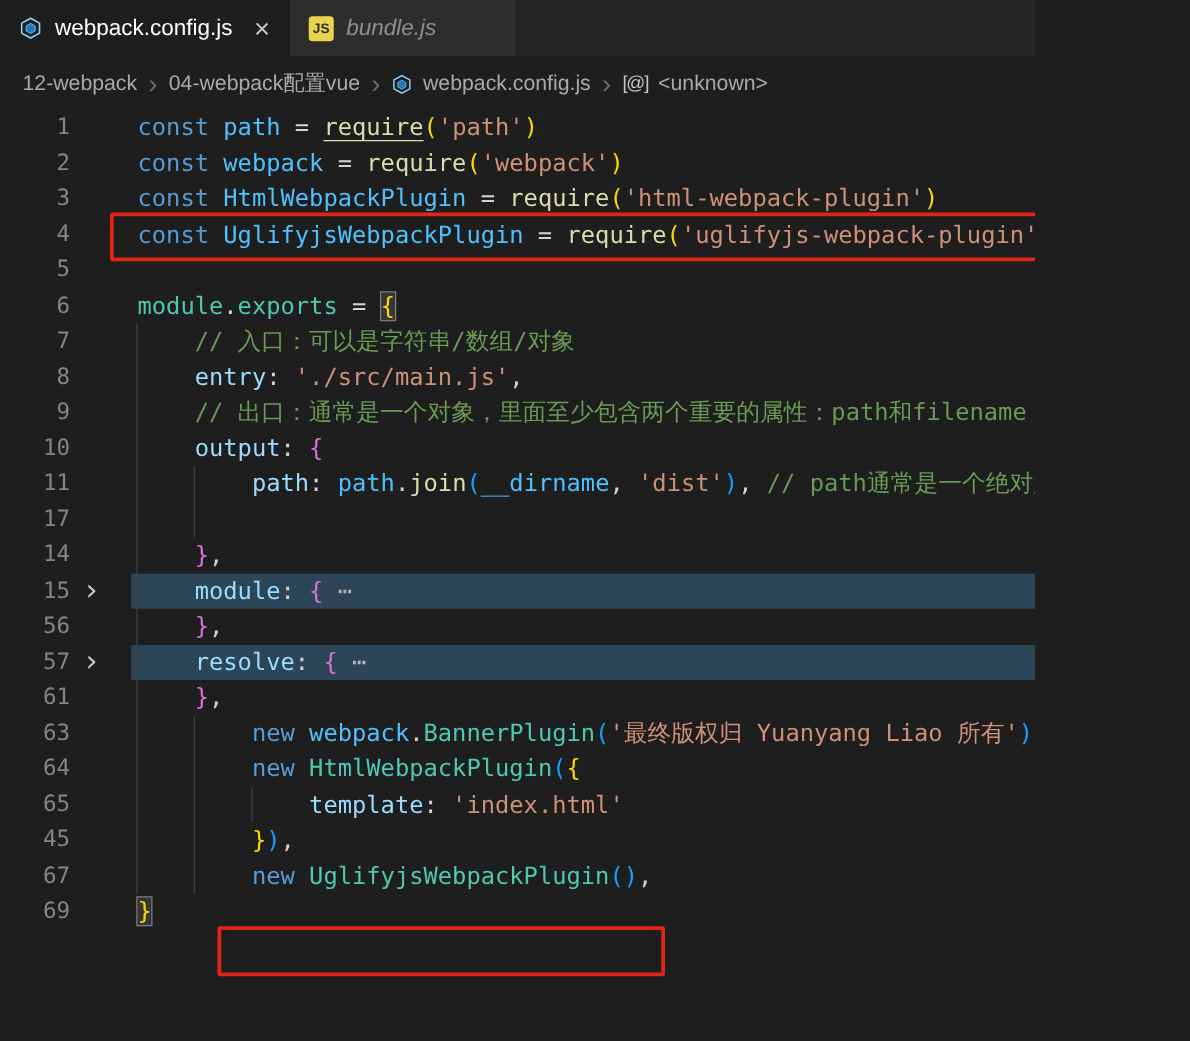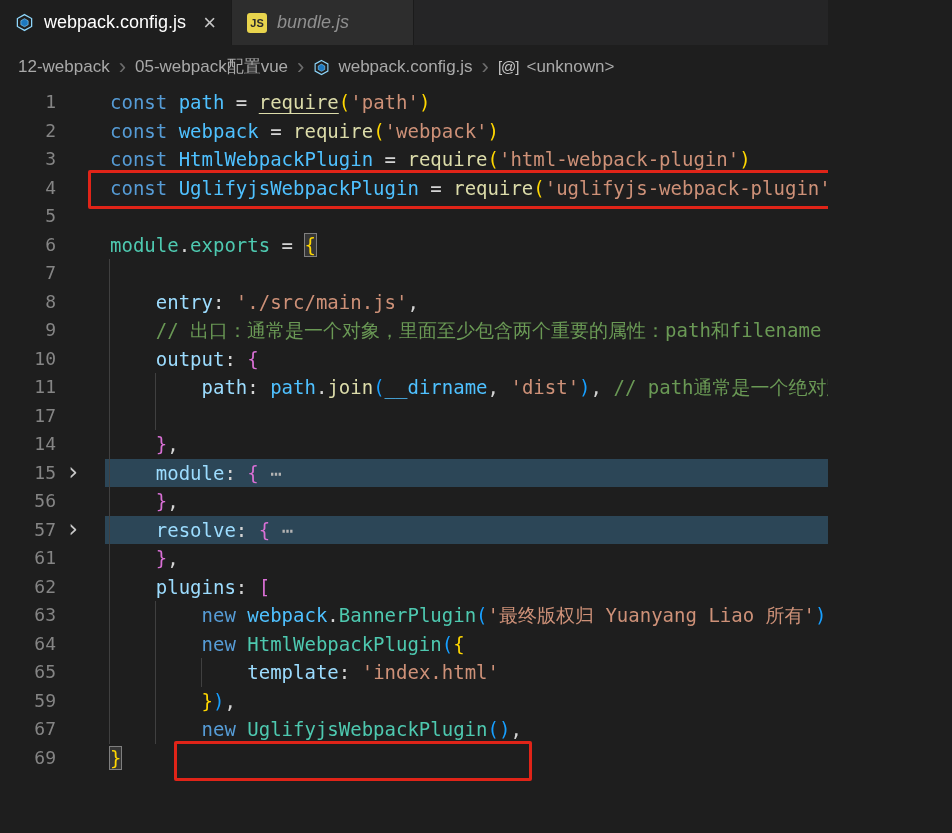--- a/index.html
+++ b/index.html
@@ -71,56 +71,55 @@
     </div>
     <div class="tab inactive">
       <span class="js-badge">JS</span>
       <span class="tab-label">bundle.js</span>
     </div>
   </div>
 
   <div class="breadcrumb">
     <span class="crumb">12-webpack</span>
     <span class="crumb-sep">›</span>
-    <span class="crumb">05-webpack配置vue</span>
+    <span class="crumb">04-webpack配置vue</span>
     <span class="crumb-sep">›</span>
     <span>
       <svg width="17" height="17" viewBox="0 0 24 24" style="margin-top:2px">
         <path d="M12 2 21 7v10l-9 5-9-5V7Z" fill="none" stroke="#8ED6FB" stroke-width="1.6"></path>
         <path d="M12 7.2 16.6 9.8v5L12 17.4 7.4 14.8v-5Z" fill="#1C78C0" stroke="#8ED6FB" stroke-width="0.8"></path>
       </svg>
     </span>
     <span class="crumb">webpack.config.js</span>
     <span class="crumb-sep">›</span>
     <span class="symbol-unknown">[@]</span>
     <span class="crumb">&lt;unknown&gt;</span>
   </div>
 
   <div class="code">
       <div class="code-line"><span class="ln-num">1</span><span class="fold-col"></span><span class="line-content"><span class="tk-kw">const </span><span class="tk-var">path</span><span class="tk-op"> = </span><span class="tk-fnu">require</span><span class="tk-b1">(</span><span class="tk-str">'path'</span><span class="tk-b1">)</span></span></div>
       <div class="code-line"><span class="ln-num">2</span><span class="fold-col"></span><span class="line-content"><span class="tk-kw">const </span><span class="tk-var">webpack</span><span class="tk-op"> = </span><span class="tk-fn">require</span><span class="tk-b1">(</span><span class="tk-str">'webpack'</span><span class="tk-b1">)</span></span></div>
       <div class="code-line"><span class="ln-num">3</span><span class="fold-col"></span><span class="line-content"><span class="tk-kw">const </span><span class="tk-var">HtmlWebpackPlugin</span><span class="tk-op"> = </span><span class="tk-fn">require</span><span class="tk-b1">(</span><span class="tk-str">'html-webpack-plugin'</span><span class="tk-b1">)</span></span></div>
       <div class="code-line"><span class="ln-num">4</span><span class="fold-col"></span><span class="line-content"><span class="tk-kw">const </span><span class="tk-var">UglifyjsWebpackPlugin</span><span class="tk-op"> = </span><span class="tk-fn">require</span><span class="tk-b1">(</span><span class="tk-str">'uglifyjs-webpack-plugin'</span><span class="tk-b1">)</span></span></div>
       <div class="code-line"><span class="ln-num">5</span><span class="fold-col"></span><span class="line-content"></span></div>
       <div class="code-line"><span class="ln-num">6</span><span class="fold-col"></span><span class="line-content"><span class="tk-cls">module</span><span class="tk-pun">.</span><span class="tk-cls">exports</span><span class="tk-op"> = </span><span class="tk-b1m">{</span></span></div>
-      <div class="code-line"><span class="ln-num">7</span><span class="fold-col"></span><span class="line-content"><i class="guide" style="left: 4px;"></i><span class="tk-ws">    </span></span></div>
+      <div class="code-line"><span class="ln-num">7</span><span class="fold-col"></span><span class="line-content"><i class="guide" style="left: 4px;"></i><span class="tk-ws">    </span><span class="tk-cm">// 入口：可以是字符串/数组/对象</span></span></div>
       <div class="code-line"><span class="ln-num">8</span><span class="fold-col"></span><span class="line-content"><i class="guide" style="left: 4px;"></i><span class="tk-ws">    </span><span class="tk-prop">entry</span><span class="tk-pun">: </span><span class="tk-str">'./src/main.js'</span><span class="tk-pun">,</span></span></div>
       <div class="code-line"><span class="ln-num">9</span><span class="fold-col"></span><span class="line-content"><i class="guide" style="left: 4px;"></i><span class="tk-ws">    </span><span class="tk-cm">// 出口：通常是一个对象，里面至少包含两个重要的属性：path和filename</span></span></div>
       <div class="code-line"><span class="ln-num">10</span><span class="fold-col"></span><span class="line-content"><i class="guide" style="left: 4px;"></i><span class="tk-ws">    </span><span class="tk-prop">output</span><span class="tk-pun">: </span><span class="tk-b2">{</span></span></div>
       <div class="code-line"><span class="ln-num">11</span><span class="fold-col"></span><span class="line-content"><i class="guide" style="left: 4px;"></i><i class="guide" style="left: 49.8px;"></i><span class="tk-ws">        </span><span class="tk-prop">path</span><span class="tk-pun">: </span><span class="tk-var">path</span><span class="tk-pun">.</span><span class="tk-fn">join</span><span class="tk-b3">(</span><span class="tk-var">__dirname</span><span class="tk-pun">, </span><span class="tk-str">'dist'</span><span class="tk-b3">)</span><span class="tk-pun">, </span><span class="tk-cm">// path通常是一个绝对路径</span></span></div>
       <div class="code-line"><span class="ln-num">17</span><span class="fold-col"></span><span class="line-content"><i class="guide" style="left: 4px;"></i><i class="guide" style="left: 49.8px;"></i><span class="tk-ws">        </span></span></div>
       <div class="code-line"><span class="ln-num">14</span><span class="fold-col"></span><span class="line-content"><i class="guide" style="left: 4px;"></i><span class="tk-ws">    </span><span class="tk-b2">}</span><span class="tk-pun">,</span></span></div>
       <div class="code-line"><span class="ln-num">15</span><span class="fold-col">›</span><span class="line-content hl"><i class="guide" style="left: 4px;"></i><span class="tk-ws">    </span><span class="tk-prop">module</span><span class="tk-pun">: </span><span class="tk-b2">{</span><span class="tk-ell"> ⋯</span></span></div>
       <div class="code-line"><span class="ln-num">56</span><span class="fold-col"></span><span class="line-content"><i class="guide" style="left: 4px;"></i><span class="tk-ws">    </span><span class="tk-b2">}</span><span class="tk-pun">,</span></span></div>
       <div class="code-line"><span class="ln-num">57</span><span class="fold-col">›</span><span class="line-content hl"><i class="guide" style="left: 4px;"></i><span class="tk-ws">    </span><span class="tk-prop">resolve</span><span class="tk-pun">: </span><span class="tk-b2">{</span><span class="tk-ell"> ⋯</span></span></div>
       <div class="code-line"><span class="ln-num">61</span><span class="fold-col"></span><span class="line-content"><i class="guide" style="left: 4px;"></i><span class="tk-ws">    </span><span class="tk-b2">}</span><span class="tk-pun">,</span></span></div>
-      <div class="code-line"><span class="ln-num">62</span><span class="fold-col"></span><span class="line-content"><i class="guide" style="left: 4px;"></i><span class="tk-ws">    </span><span class="tk-prop">plugins</span><span class="tk-pun">: </span><span class="tk-b2">[</span></span></div>
       <div class="code-line"><span class="ln-num">63</span><span class="fold-col"></span><span class="line-content"><i class="guide" style="left: 4px;"></i><i class="guide" style="left: 49.8px;"></i><span class="tk-ws">        </span><span class="tk-kw">new </span><span class="tk-var">webpack</span><span class="tk-pun">.</span><span class="tk-cls">BannerPlugin</span><span class="tk-b3">(</span><span class="tk-str">'最终版权归 Yuanyang Liao 所有'</span><span class="tk-b3">)</span><span class="tk-pun">,</span></span></div>
       <div class="code-line"><span class="ln-num">64</span><span class="fold-col"></span><span class="line-content"><i class="guide" style="left: 4px;"></i><i class="guide" style="left: 49.8px;"></i><span class="tk-ws">        </span><span class="tk-kw">new </span><span class="tk-cls">HtmlWebpackPlugin</span><span class="tk-b3">(</span><span class="tk-b1">{</span></span></div>
       <div class="code-line"><span class="ln-num">65</span><span class="fold-col"></span><span class="line-content"><i class="guide" style="left: 4px;"></i><i class="guide" style="left: 49.8px;"></i><i class="guide" style="left: 95.6px;"></i><span class="tk-ws">            </span><span class="tk-prop">template</span><span class="tk-pun">: </span><span class="tk-str">'index.html'</span></span></div>
-      <div class="code-line"><span class="ln-num">59</span><span class="fold-col"></span><span class="line-content"><i class="guide" style="left: 4px;"></i><i class="guide" style="left: 49.8px;"></i><span class="tk-ws">        </span><span class="tk-b1">}</span><span class="tk-b3">)</span><span class="tk-pun">,</span></span></div>
+      <div class="code-line"><span class="ln-num">45</span><span class="fold-col"></span><span class="line-content"><i class="guide" style="left: 4px;"></i><i class="guide" style="left: 49.8px;"></i><span class="tk-ws">        </span><span class="tk-b1">}</span><span class="tk-b3">)</span><span class="tk-pun">,</span></span></div>
       <div class="code-line"><span class="ln-num">67</span><span class="fold-col"></span><span class="line-content"><i class="guide" style="left: 4px;"></i><i class="guide" style="left: 49.8px;"></i><span class="tk-ws">        </span><span class="tk-kw">new </span><span class="tk-cls">UglifyjsWebpackPlugin</span><span class="tk-b3">(</span><span class="tk-b3">)</span><span class="tk-pun">,</span></span></div>
       <div class="code-line"><span class="ln-num">69</span><span class="fold-col"></span><span class="line-content"><span class="tk-b1m">}</span></span></div>
     </div>
 
 <div class="annotation" style="left: 88px; top: 170px; width: 776px; height: 33px;"></div>
     <div class="annotation" style="left: 174px; top: 741px; width: 352px; height: 34px;"></div>
   </div>
 
 </body></html>

